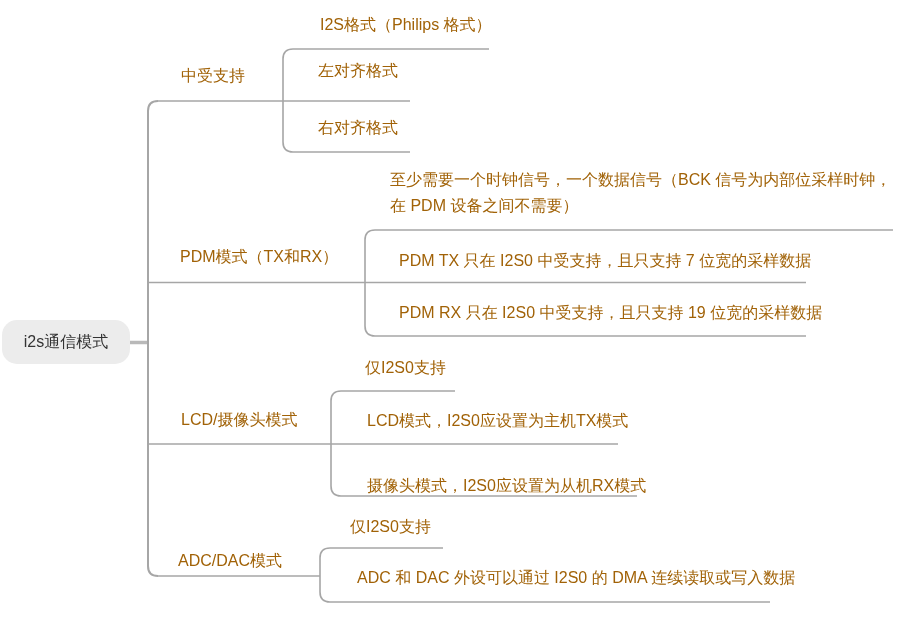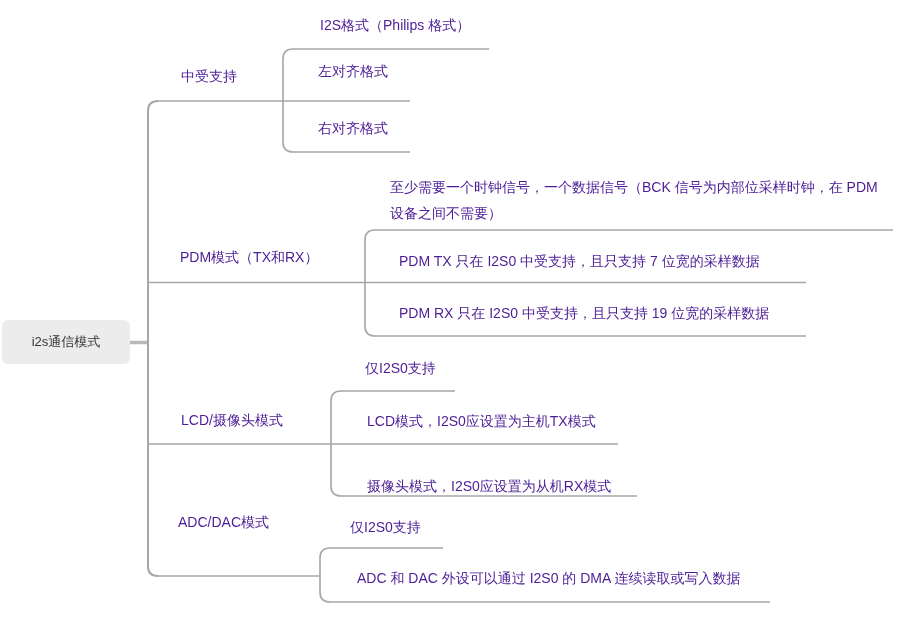--- a/index.html
+++ b/index.html
@@ -6,39 +6,39 @@
   #canvas{
     position:relative;
     width:897px;height:624px;
     background:#ffffff;
     font-family:"Liberation Sans","DejaVu Sans",sans-serif;
     overflow:hidden;
   }
   #wires{position:absolute;left:0;top:0;}
   .label{
     position:absolute;
-    font-size:14px;
+    font-size:16px;
     line-height:20px;
-    color:#4c1d95;
+    color:#a16207;
     white-space:nowrap;
     cursor:default;
   }
   .label.wrap{
     white-space:normal;
     width:505px;
     line-height:26px;
   }
   #root-node{
     position:absolute;
     left:2px;top:320px;
     width:128px;height:44px;
     background:#ececec;
-    border-radius:6px;
+    border-radius:15px;
     display:flex;align-items:center;justify-content:center;
-    font-size:13px;
+    font-size:16px;
     color:#333333;
   }
 </style>
 </head>
 <body>
 
 <div id="canvas">
 
   <svg id="wires" width="897" height="624" viewBox="0 0 897 624">
     <g fill="none" stroke="#a6a6a6" stroke-width="1.6" stroke-linecap="butt">
@@ -67,27 +67,27 @@
       <path d="M330,548 H443"></path>
       <path d="M330,602 H770"></path>
     </g>
   </svg>
 
   <div id="root-node">i2s通信模式</div>
 
   <div class="label" style="left:181px;top:66px">中受支持</div>
   <div class="label" style="left:180px;top:247px">PDM模式（TX和RX）</div>
   <div class="label" style="left:181px;top:410px">LCD/摄像头模式</div>
-  <div class="label" style="left:178px;top:512px">ADC/DAC模式</div>
+  <div class="label" style="left:178px;top:551px">ADC/DAC模式</div>
 
   <div class="label" style="left:320px;top:15px">I2S格式（Philips 格式）</div>
   <div class="label" style="left:318px;top:61px">左对齐格式</div>
   <div class="label" style="left:318px;top:118px">右对齐格式</div>
 
-  <div class="label wrap" style="left:390px;top:174px">至少需要一个时钟信号，一个数据信号（BCK 信号为内部位采样时钟，在 PDM 设备之间不需要）</div>
+  <div class="label wrap" style="left:390px;top:167px">至少需要一个时钟信号，一个数据信号（BCK 信号为内部位采样时钟，在 PDM 设备之间不需要）</div>
   <div class="label" style="left:399px;top:251px">PDM TX 只在 I2S0 中受支持，且只支持 7 位宽的采样数据</div>
   <div class="label" style="left:399px;top:303px">PDM RX 只在 I2S0 中受支持，且只支持 19 位宽的采样数据</div>
 
   <div class="label" style="left:365px;top:358px">仅I2S0支持</div>
   <div class="label" style="left:367px;top:411px">LCD模式，I2S0应设置为主机TX模式</div>
   <div class="label" style="left:367px;top:476px">摄像头模式，I2S0应设置为从机RX模式</div>
 
   <div class="label" style="left:350px;top:517px">仅I2S0支持</div>
   <div class="label" style="left:357px;top:568px">ADC 和 DAC 外设可以通过 I2S0 的 DMA 连续读取或写入数据</div>
 

